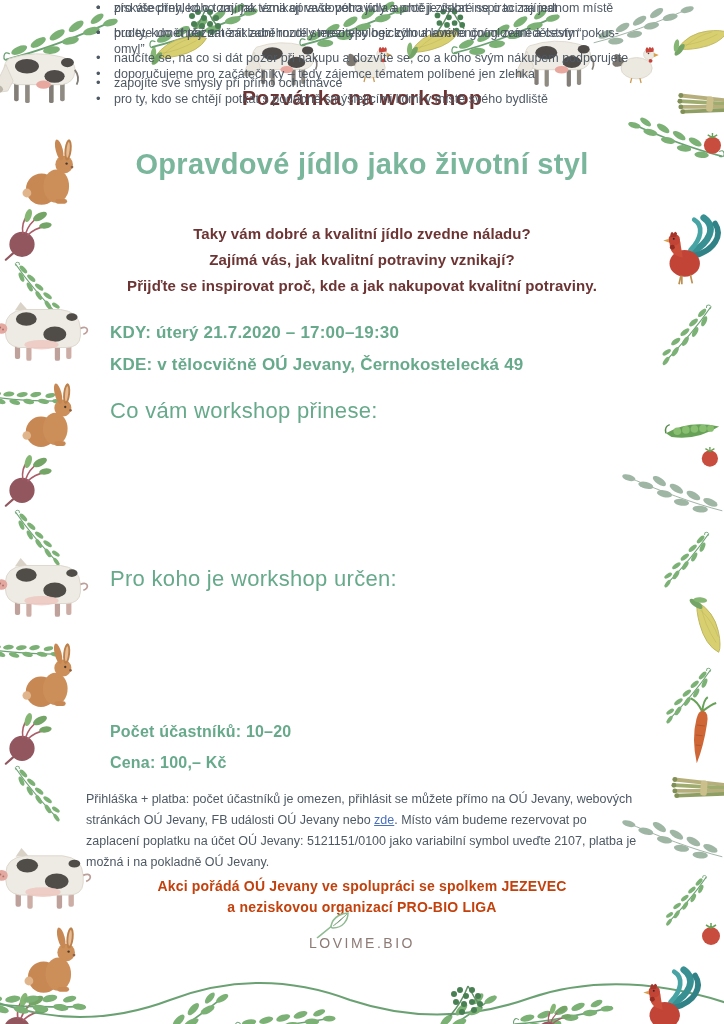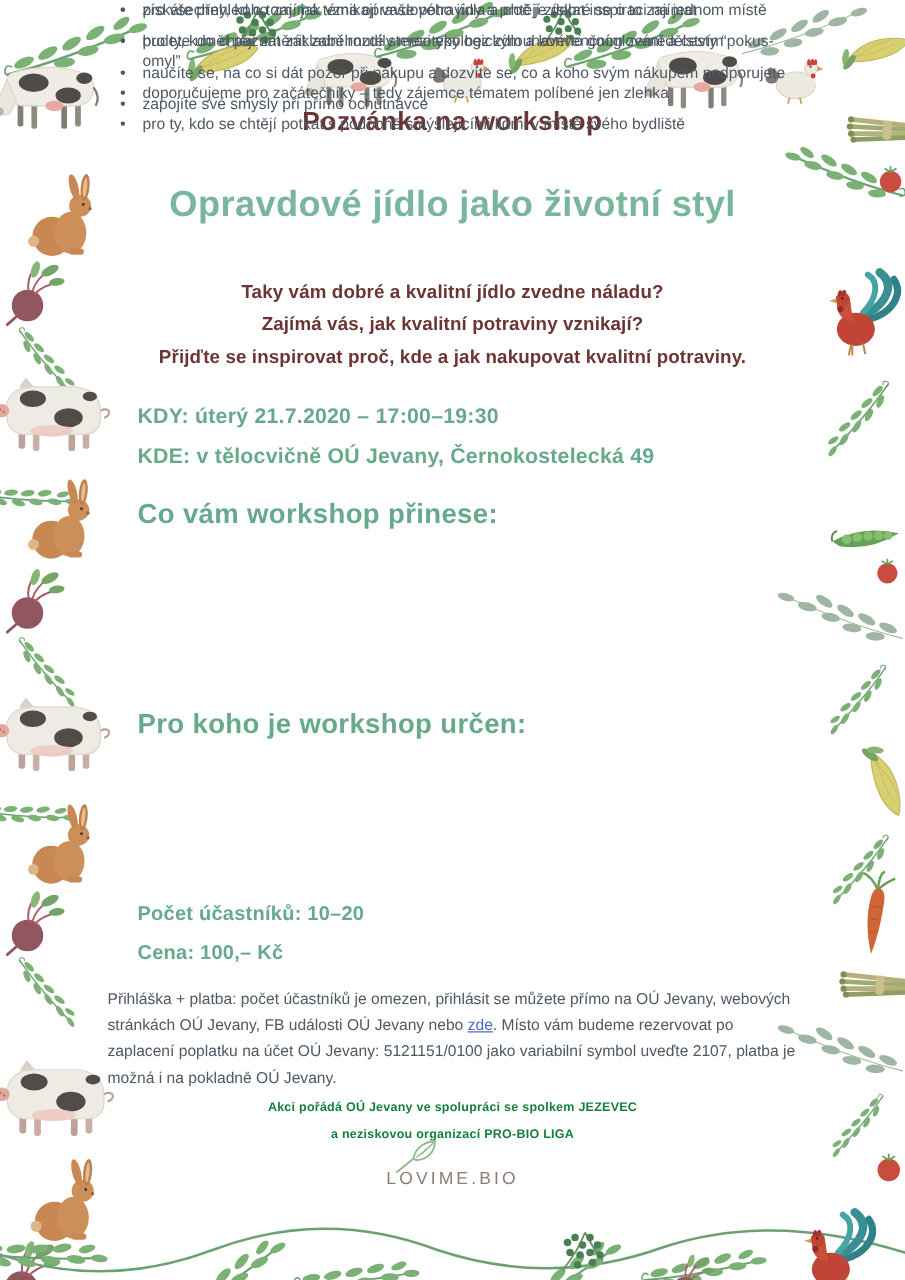--- a/index.html
+++ b/index.html
@@ -6,33 +6,33 @@
   .page{position:relative;width:724px;height:1024px;background:#ffffff;overflow:hidden;
         font-family:"Liberation Sans",sans-serif;}
   .decor{position:absolute;left:0;top:0;width:724px;height:1024px;pointer-events:none;opacity:.95;}
   .content{position:absolute;left:82px;top:0;width:560px;height:1024px;}
   .content > *{position:absolute;left:0;width:100%;margin:0;box-sizing:border-box;}
 
   .invite{top:86px;text-align:center;font-size:21px;font-weight:bold;color:#6d3434;letter-spacing:.4px;}
   .title{top:148px;text-align:center;font-size:29px;font-weight:bold;color:#79b69b;letter-spacing:.3px;}
   .intro{top:221px;text-align:center;font-size:15px;font-weight:bold;color:#6d3434;line-height:26px;letter-spacing:.1px;}
   .details{top:317px;padding-left:28px;font-size:17px;font-weight:bold;color:#67a98b;line-height:32px;letter-spacing:.2px;}
-  .section{top:0;padding-left:28px;font-size:22px;font-weight:bold;color:#67a98b;letter-spacing:.3px;}
+  .section{top:0;padding-left:28px;font-size:22px;font-weight:normal;color:#67a98b;letter-spacing:.3px;}
   .benefits-h{top:398px;}
   .audience-h{top:566px;}
   ul.list{top:0;list-style:none;padding:0 0 0 8px;margin:0;}
   .benefits-list{top:438px;}
   .audience-list{top:607px;}
   ul.list li{position:relative;padding-left:24px;margin-bottom:9px;font-size:12.5px;line-height:16px;color:#4e5964;}
   ul.list li::before{content:"\2022";position:absolute;left:6px;top:0;color:#4e5964;font-size:13px;}
   .capacity{top:716px;padding-left:28px;font-size:16px;font-weight:bold;color:#67a98b;line-height:31px;letter-spacing:.2px;}
   .registration{top:789px;padding:0 2px 0 4px;font-size:12.5px;line-height:21px;color:#4e5964;}
   .reg-label{}
   .registration a.link{color:#4a6fbf;cursor:pointer;}
-  .footer{top:876px;text-align:center;font-size:10px;font-weight:bold;color:#15803d;line-height:21px;letter-spacing:.2px;}
+  .footer{top:876px;text-align:center;font-size:14px;font-weight:bold;color:#c2410c;line-height:21px;letter-spacing:.2px;}
   .logo{top:914px;text-align:center;}
   .logo-inner{position:relative;display:inline-block;padding-top:20px;}
   .logo-leaf{position:absolute;left:2px;top:-3px;width:40px;height:28px;}
   .logo-text{font-size:14px;letter-spacing:2.5px;color:#8d7b76;}
 </style>
 </head>
 <body>
 
 <div class="page">
 

